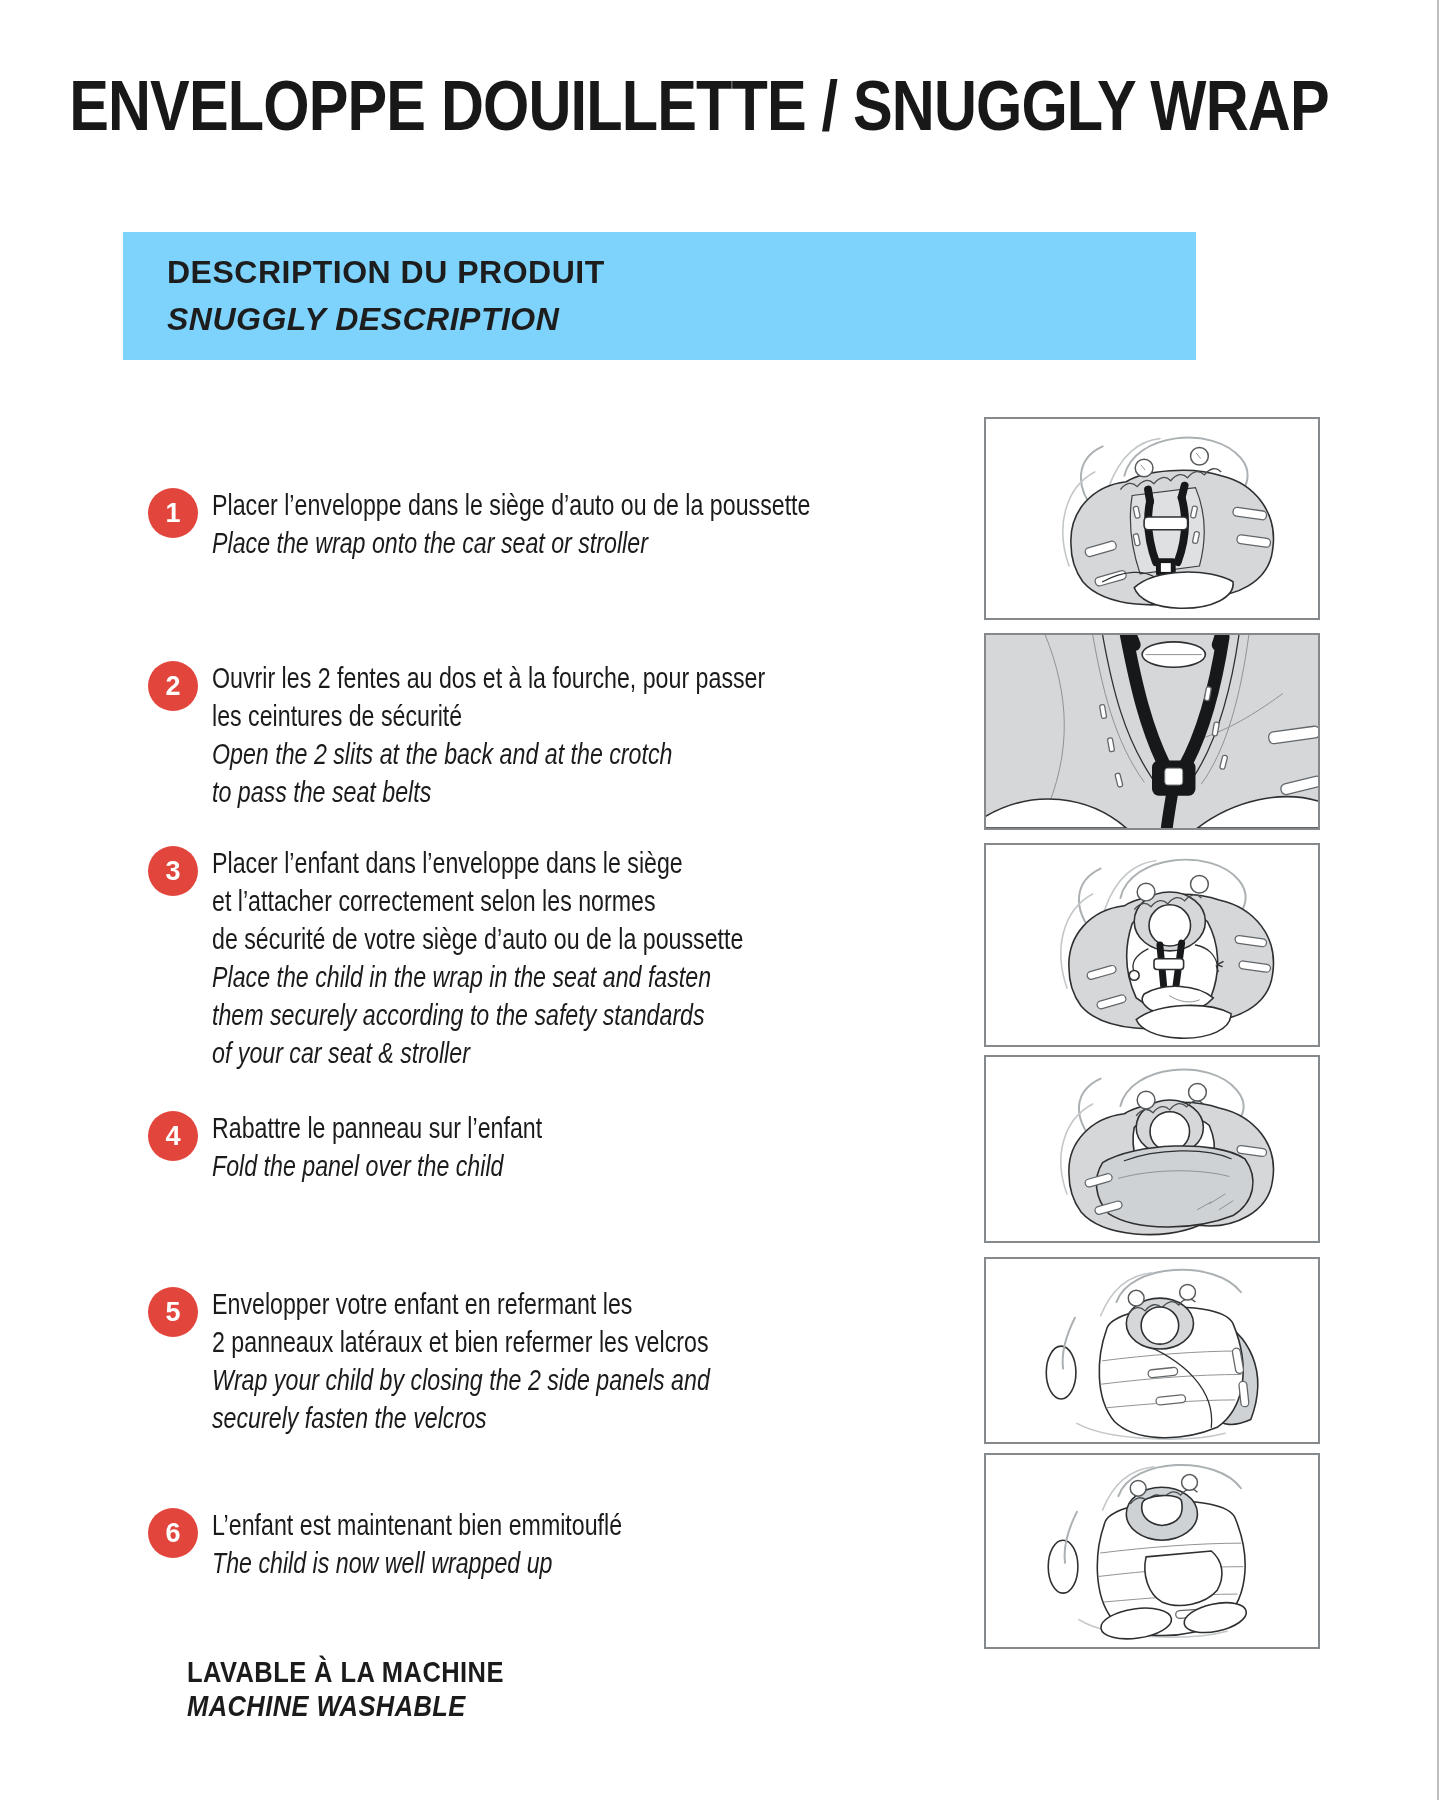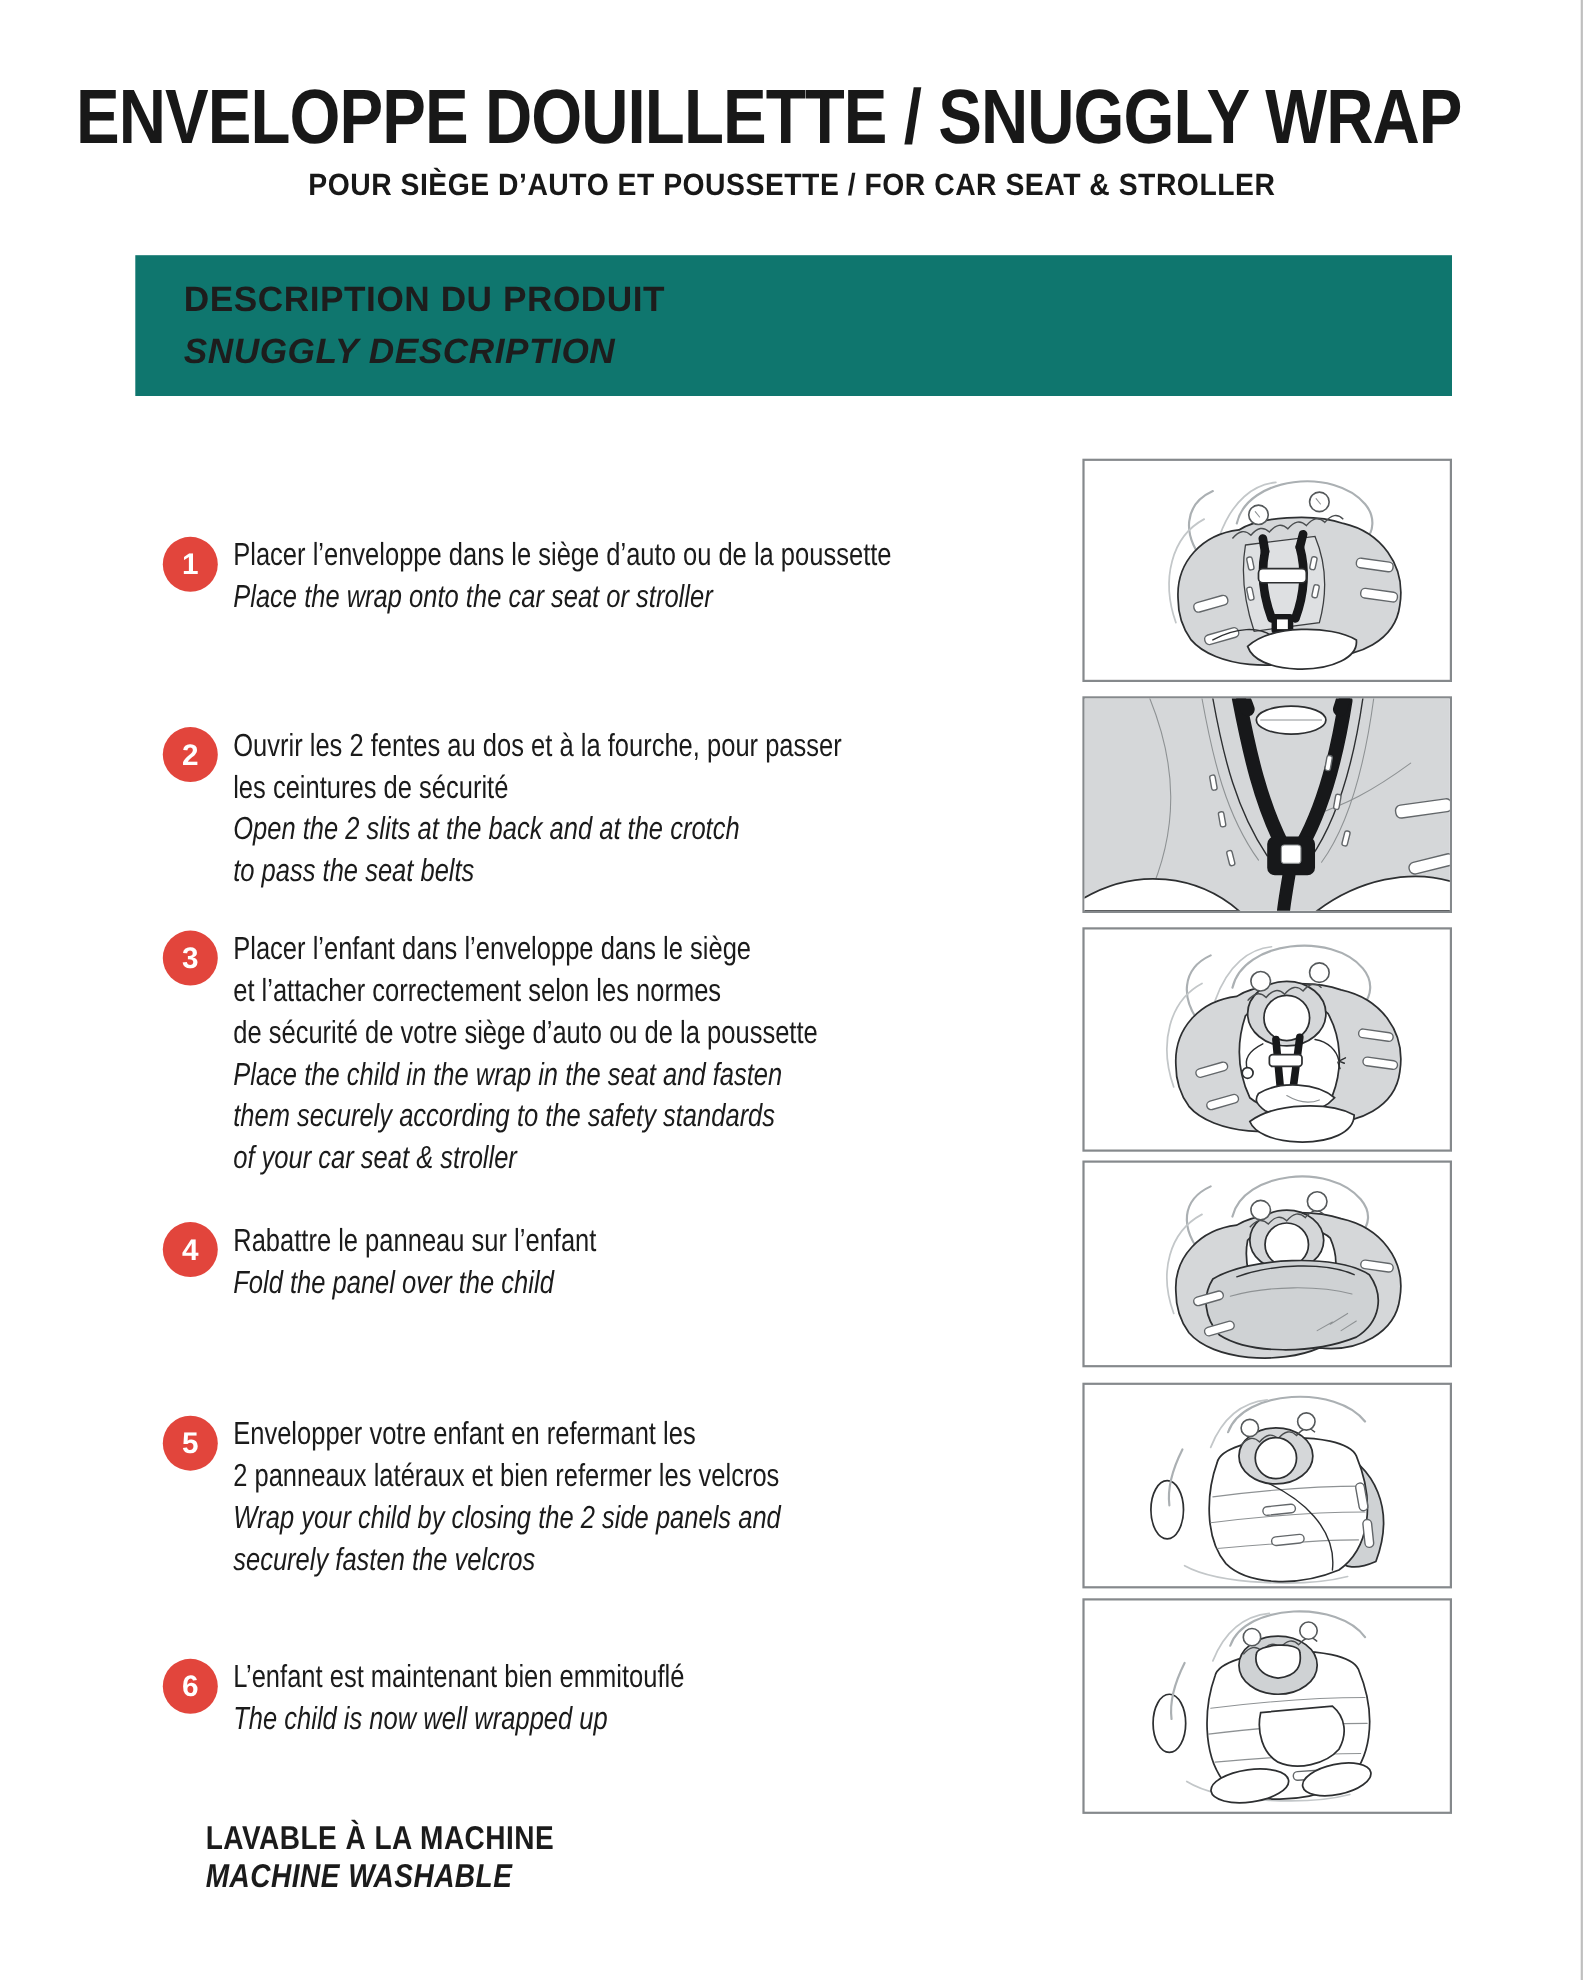--- a/index.html
+++ b/index.html
@@ -15,21 +15,21 @@
     font-size:70px;font-weight:800;letter-spacing:-1px;white-space:nowrap;
     transform:scaleX(0.85);transform-origin:center top;color:#181818;
   }
   .subtitle-row{position:absolute;left:0;top:152px;width:1440px;display:flex;justify-content:center;}
   .subtitle-row .t{
     font-size:28px;font-weight:800;letter-spacing:0.5px;white-space:nowrap;
     transform:scaleX(0.92);transform-origin:center top;color:#181818;
   }
 
   
-  .banner{position:absolute;left:123px;top:232px;width:1197px;height:128px;background:#0f766e;}
+  .banner{position:absolute;left:123px;top:232px;width:1073px;height:128px;background:#7dd3fc;}
   .banner .fr{position:absolute;left:44px;top:22px;font-size:32px;font-weight:800;letter-spacing:0.5px;color:#1d1d1d;}
   .banner .en{position:absolute;left:44px;top:69px;font-size:32px;font-weight:600;font-style:italic;letter-spacing:0.5px;color:#1d1d1d;}
 
   
   .step{position:absolute;left:148px;width:760px;}
   .badge{
     position:absolute;left:0;top:2px;width:50px;height:50px;border-radius:50%;
     background:var(--red);color:#ffffff;display:flex;align-items:center;justify-content:center;
     font-size:27px;font-weight:700;
   }
@@ -61,23 +61,20 @@
 </style>
 </head>
 <body>
 
 <div class="page" style="--red:#e2453c;">
 
   <div class="page-edge"></div>
 
   <div class="title-row">
     <div class="t">ENVELOPPE DOUILLETTE / SNUGGLY WRAP</div>
-  </div>
-  <div class="subtitle-row">
-    <div class="t">POUR SIÈGE D’AUTO ET POUSSETTE / FOR CAR SEAT &amp; STROLLER</div>
   </div>
 
   <div class="banner">
     <div class="fr">DESCRIPTION DU PRODUIT</div>
     <div class="en">SNUGGLY DESCRIPTION</div>
   </div>
 
   <div class="step" style="top:486px">
     <div class="badge">
       <span>1</span>

